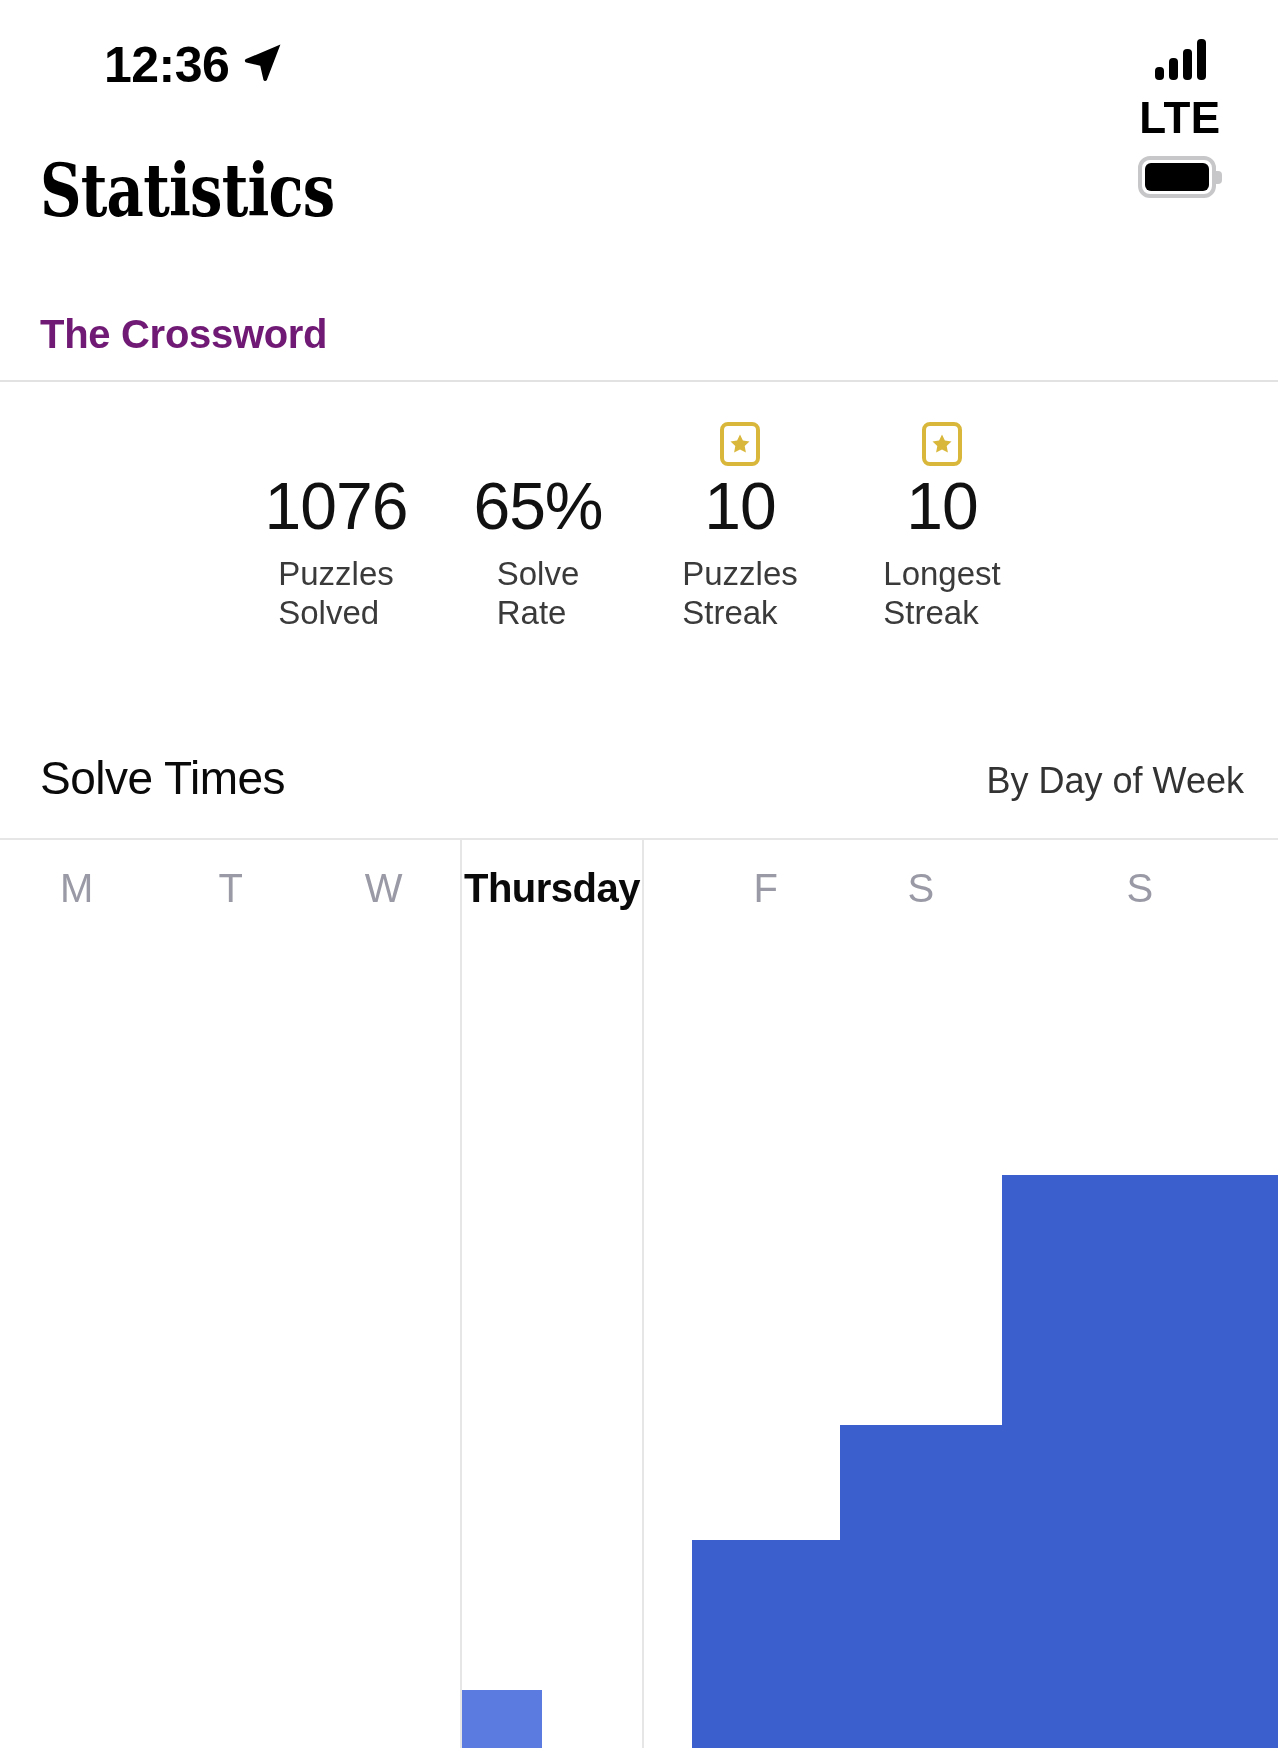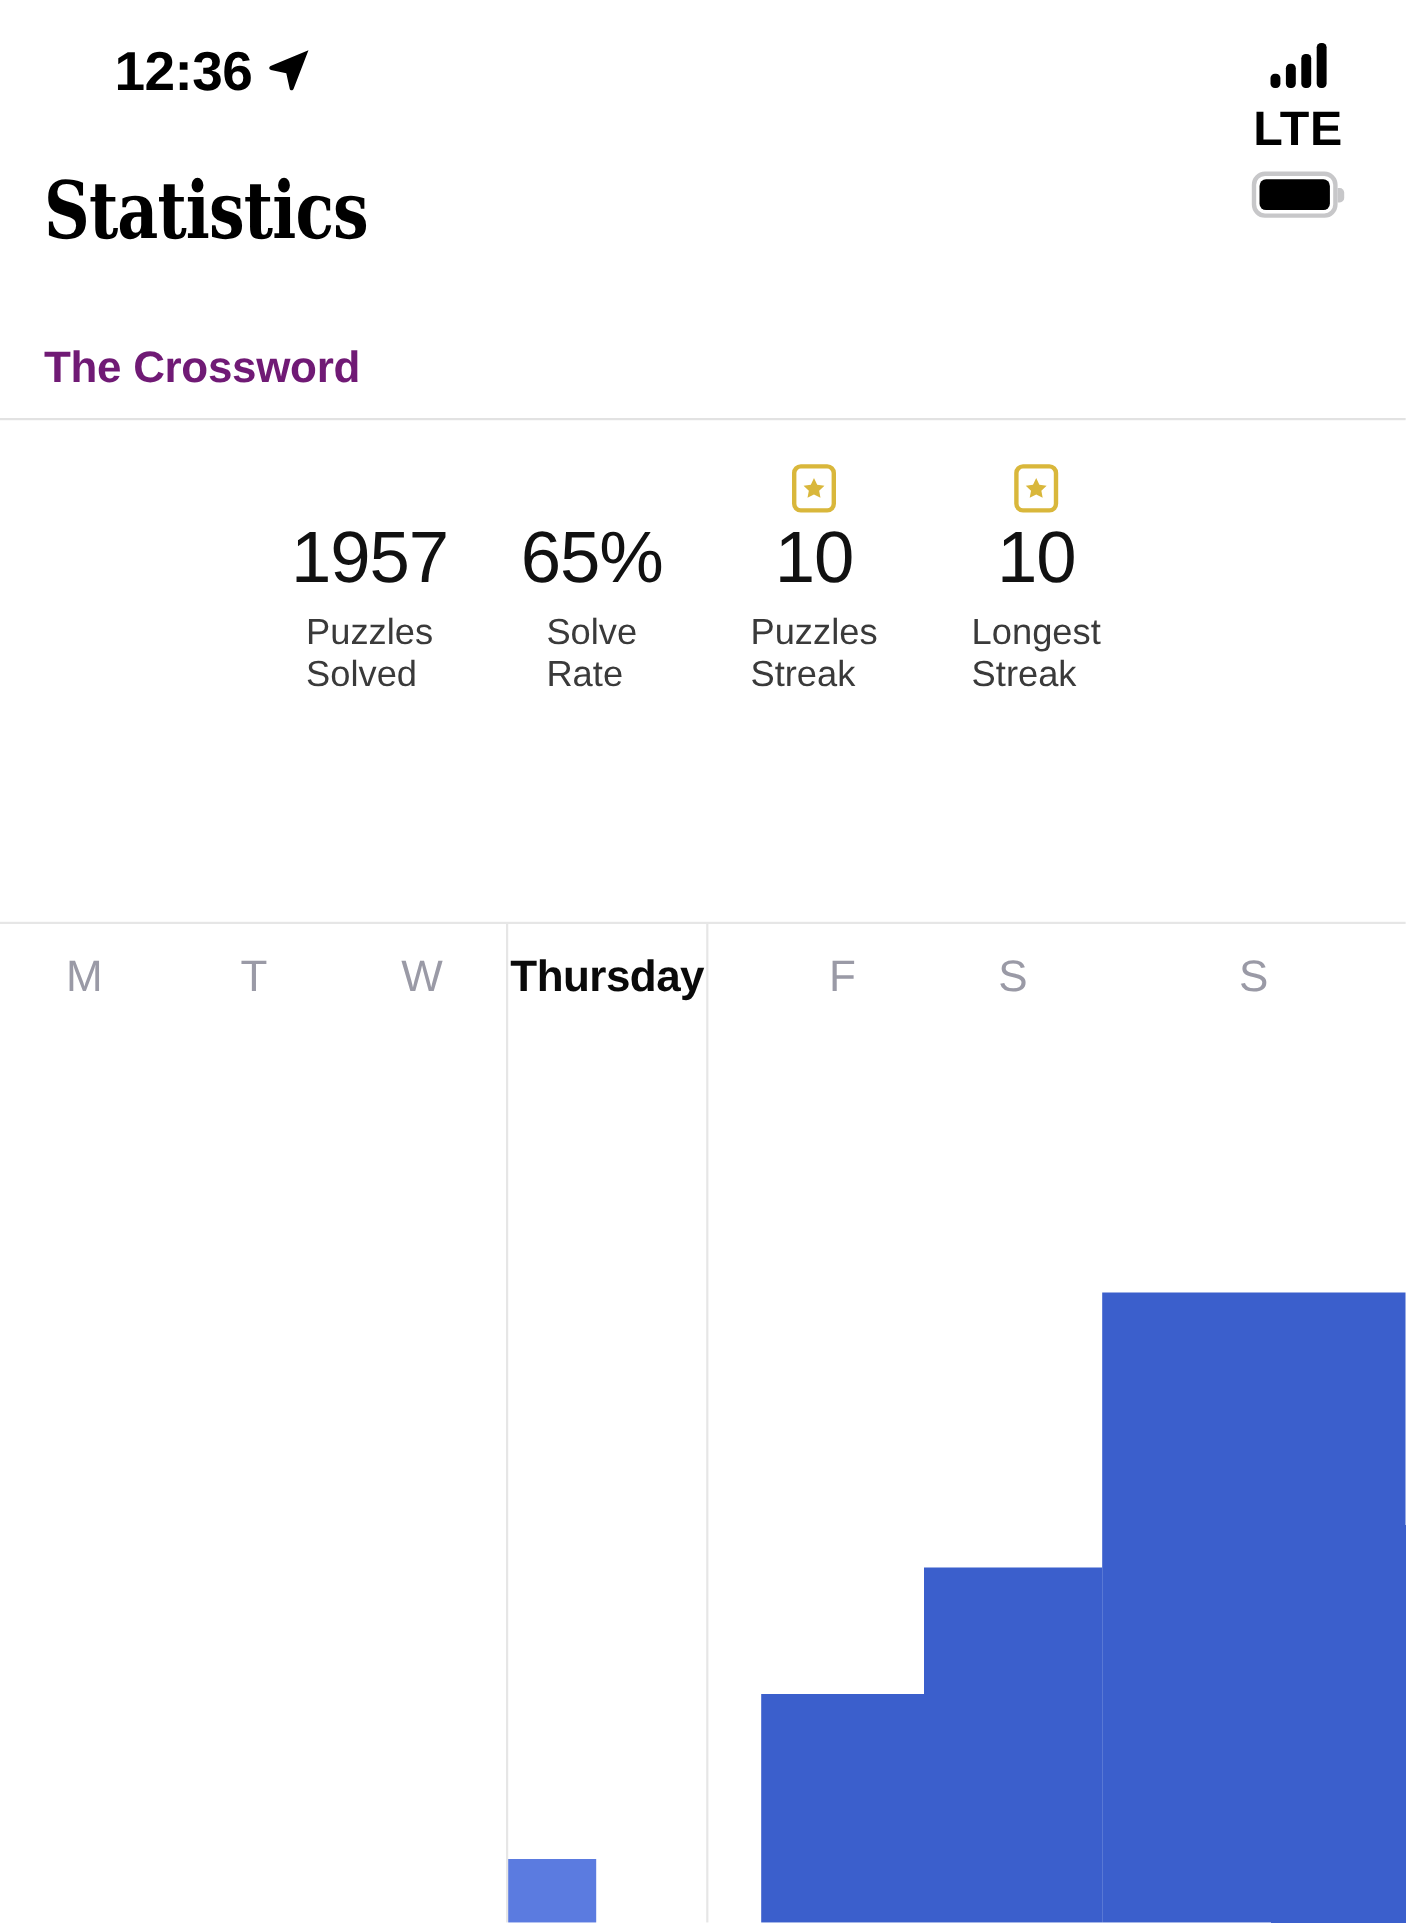--- a/index.html
+++ b/index.html
@@ -10,21 +10,21 @@
     overflow:hidden;
   }
   #root { position:relative; width:1278px; height:1748px; background:#fff; }
 
   
   .statusbar{
     position:absolute; top:0; left:0; width:1278px; height:128px;
   }
   .sb-left{
     position:absolute; left:104px; top:40px;
-    display:flex; align-items:center; gap:12px;
+    display:flex; align-items:flex-start; gap:12px;
   }
   .sb-time{
     font-size:50px; font-weight:600; color:#000;
     letter-spacing:-0.5px; line-height:1;
     font-family:"Liberation Sans", sans-serif;
   }
   .loc-arrow{ display:block; }
   .sb-right{
     position:absolute; right:56px; top:40px;
     display:flex; align-items:center; gap:16px;flex-direction:column;
@@ -179,21 +179,21 @@
   </div>
 
   <div class="page-title">Statistics</div>
   <div class="subtitle">The Crossword</div>
   <div class="divider-top"></div>
 
   <div class="stats">
 
     <div class="stat">
       <div class="stat-badge"></div>
-      <div class="stat-value">1957</div>
+      <div class="stat-value">1076</div>
       <div class="stat-label">Puzzles
 Solved</div>
     </div>
 
     <div class="stat">
       <div class="stat-badge"></div>
       <div class="stat-value">65%</div>
       <div class="stat-label">Solve
 Rate</div>
     </div>
@@ -219,20 +219,24 @@
           </svg>
         </span>
       </div>
       <div class="stat-value">10</div>
       <div class="stat-label">Longest
 Streak</div>
     </div>
 
   </div>
 
+  <div class="section-head">
+    <div class="section-title">Solve Times</div>
+    <div class="section-sub">By Day of Week</div>
+  </div>
   <div class="divider-mid"></div>
 
   <div class="chart">
 
     <div class="col" style="left:0px; width:154px;">
       <span class="col-label">M</span>
       <span class="bar" style="height:0px;"></span>
     </div>
 
     <div class="col" style="left:154px; width:154px;">

